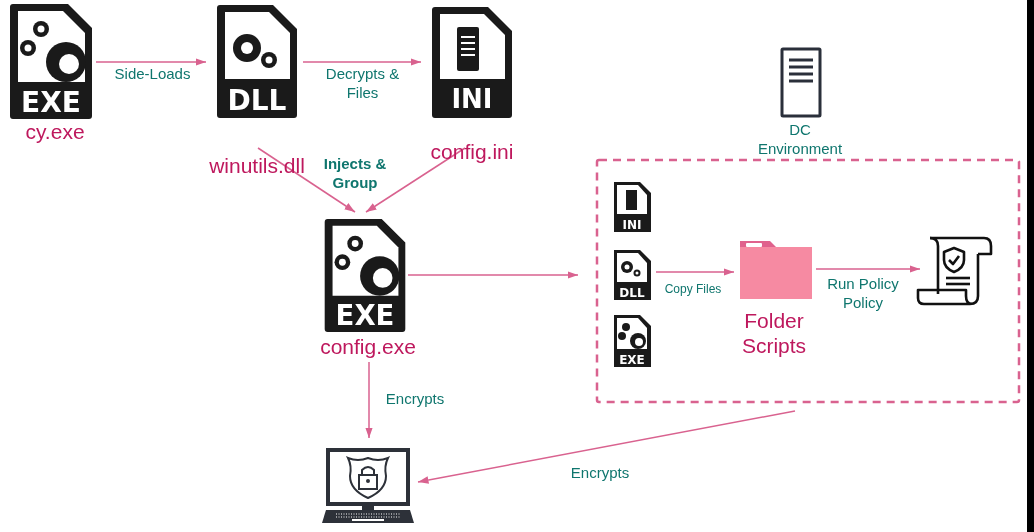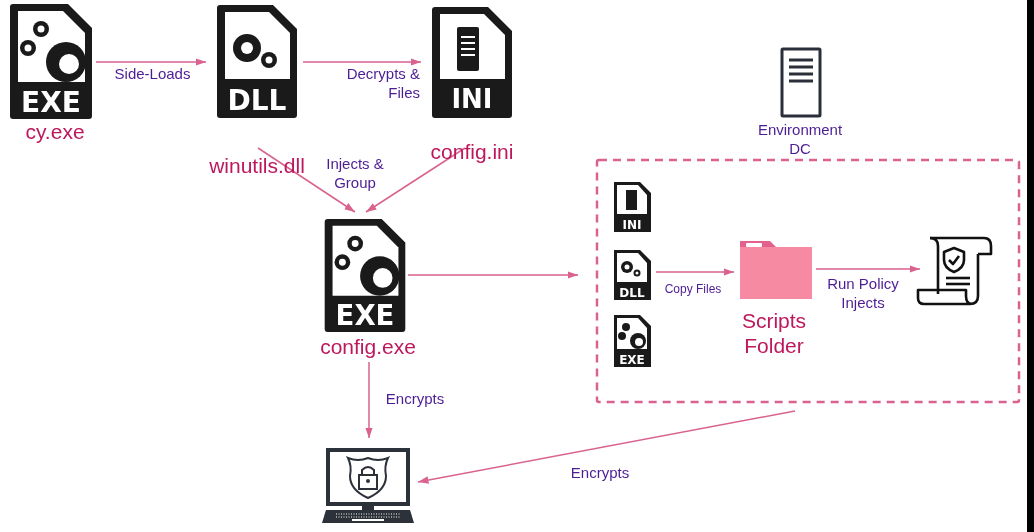--- a/index.html
+++ b/index.html
@@ -1,19 +1,19 @@
 <!DOCTYPE html>
 <html><head>
 <meta charset="utf-8">
 <style>
   html,body{margin:0;padding:0;}
   body{width:1034px;height:532px;position:relative;background:#fff;overflow:hidden;font-family:"Liberation Sans",sans-serif;}
   .edge{position:absolute;left:1027px;top:0;width:7px;height:532px;background:#000;}
   svg.lines{position:absolute;left:0;top:0;}
-  .lbl{position:absolute;color:#4c1d95;font-size:15px;text-align:center;line-height:19px;white-space:nowrap;}
+  .lbl{position:absolute;color:#0f766e;font-size:15px;text-align:center;line-height:19px;white-space:nowrap;}
   .name{position:absolute;color:#be185d;font-size:21px;text-align:center;white-space:nowrap;line-height:24px;}
   .icon{position:absolute;}
 </style>
 </head>
 <body>
 
 <svg class="lines" width="1034" height="532">
   <defs>
     <marker id="ah" markerWidth="8" markerHeight="8" refX="7" refY="4" orient="auto">
       <path d="M0,1.5 L7,4 L0,6.5 Z" fill="#d9628f"></path>
@@ -56,41 +56,41 @@
     <path d="M4,2 H58 L82,26 V112 Q82,115 79,115 H5 Q2,115 2,112 V5 Q2,2 5,2 Z" fill="#1a1a1a"></path>
     <path d="M10,9 H54 L75,30 V76 H10 Z" fill="#fff"></path>
     <circle cx="32" cy="45" r="14" fill="#1a1a1a"></circle>
       <circle cx="32" cy="45" r="6" fill="#fff"></circle>
     <circle cx="54" cy="57" r="8" fill="#1a1a1a"></circle>
       <circle cx="54" cy="57" r="3.5" fill="#fff"></circle>
     <text x="42" y="107" text-anchor="middle" fill="#fff" font-family="DejaVu Sans, sans-serif" font-weight="bold" font-size="28">DLL</text>
   </svg>
 </div>
 <div class="name" style="left:197px;top:120px;width:120px;margin-top:34px;">winutils.dll</div>
-<div class="lbl" style="left:305px;top:64px;width:115px;text-align:right;">
+<div class="lbl" style="left:305px;top:64px;width:115px;">
   <div>Decrypts &amp;</div>
   <div>Files</div>
 </div>
 
 <div class="icon" style="left:430px;top:5px;">
   <svg width="84" height="114" viewBox="0 0 84 114">
     <path d="M4,2 H58 L82,26 V110 Q82,113 79,113 H5 Q2,113 2,110 V5 Q2,2 5,2 Z" fill="#1a1a1a"></path>
     <path d="M10,9 H54 L75,30 V74 H10 Z" fill="#fff"></path>
     <rect x="27" y="22" width="22" height="44" fill="#1a1a1a" rx="2"></rect>
     <g stroke="#fff" stroke-width="2">
         <line x1="31" y1="32" x2="45" y2="32"></line>
         <line x1="31" y1="38" x2="45" y2="38"></line>
         <line x1="31" y1="44" x2="45" y2="44"></line>
         <line x1="31" y1="50" x2="45" y2="50"></line>
       </g>
     <text x="42" y="103" text-anchor="middle" fill="#fff" font-family="DejaVu Sans, sans-serif" font-weight="bold" font-size="26">INI</text>
   </svg>
 </div>
 <div class="name" style="left:412px;top:120px;width:120px;margin-top:20px;">config.ini</div>
-<div class="lbl" style="left:320px;top:154px;width:70px;">
+<div class="lbl" style="left:320px;top:154px;width:70px;font-weight:bold;">
   <div>Injects &amp;</div>
   <div>Group</div>
 </div>
 
 <div class="icon" style="left:322px;top:217px;">
   <svg width="86" height="116" viewBox="0 0 86 118">
     <path d="M4,2 H60 L84,26 V114 Q84,117 81,117 H5 Q2,117 2,114 V5 Q2,2 5,2 Z" fill="#1a1a1a"></path>
     <path d="M10,9 H55 L77,31 V80 H10 Z" fill="#fff"></path>
     <g fill="#1a1a1a">
         <circle cx="33" cy="27" r="8"></circle>
@@ -113,22 +113,22 @@
     <rect x="2" y="2" width="38" height="67" fill="#fff" stroke="#2a2f3a" stroke-width="3" rx="1"></rect>
     <g stroke="#2a2f3a" stroke-width="3">
         <line x1="9" y1="13" x2="33" y2="13"></line>
         <line x1="9" y1="20" x2="33" y2="20"></line>
         <line x1="9" y1="27" x2="33" y2="27"></line>
         <line x1="9" y1="34" x2="33" y2="34"></line>
       </g>
   </svg>
 </div>
 <div class="lbl" style="left:740px;top:120px;width:120px;">
+  <div>DC</div>
   <div>Environment</div>
-  <div>DC</div>
 </div>
 
 <div class="icon" style="left:612px;top:180px;">
   <svg width="40" height="54" viewBox="0 0 40 54">
     <path d="M2,2 H28 L39,13 V52 H2 Z" fill="#1a1a1a"></path>
       <path d="M5,5 H26 L35,15 V34 H5 Z" fill="#fff"></path>
     <rect x="14" y="10" width="11" height="20" fill="#1a1a1a"></rect>
     <text x="20" y="49" text-anchor="middle" fill="#fff" font-family="DejaVu Sans, sans-serif" font-weight="bold" font-size="12">INI</text>
   </svg>
 </div>
@@ -157,26 +157,26 @@
 <div class="lbl" style="left:650px;top:280px;width:86px;font-size:12px;">Copy Files</div>
 
 <div class="icon" style="left:738px;top:237px;">
   <svg width="74" height="64" viewBox="0 0 74 64">
     <path d="M2,4 H32 L40,12 V20 H2 Z" fill="#e0628d"></path>
     <rect x="2" y="10" width="72" height="52" fill="#f68aa2"></rect>
     <rect x="8" y="6" width="16" height="4" fill="#fff" rx="1"></rect>
   </svg>
 </div>
 <div class="name" style="left:722px;top:308px;width:104px;line-height:25px;">
+  <div>Folder</div>
   <div>Scripts</div>
-  <div>Folder</div>
 </div>
 <div class="lbl" style="left:815px;top:274px;width:96px;">
   <div>Run Policy</div>
-  <div>Injects</div>
+  <div>Policy</div>
 </div>
 
 <div class="icon" style="left:916px;top:234px;">
   <svg width="78" height="72" viewBox="0 0 78 72">
     <g fill="none" stroke="#111" stroke-width="2.6" stroke-linejoin="round">
       <path d="M14,4 H68 Q75,4 75,12 V20 H62"></path>
       <path d="M14,4 Q22,4 22,12 V60"></path>
       <path d="M62,20 V62 Q62,70 54,70 H8 Q2,70 2,64 V56 H50 V62 Q50,70 56,70"></path>
       <path d="M38,14 L48,18 V26 Q48,34 38,38 Q28,34 28,26 V18 Z"></path>
       <path d="M33,26 L37,30 L43,22"></path>

